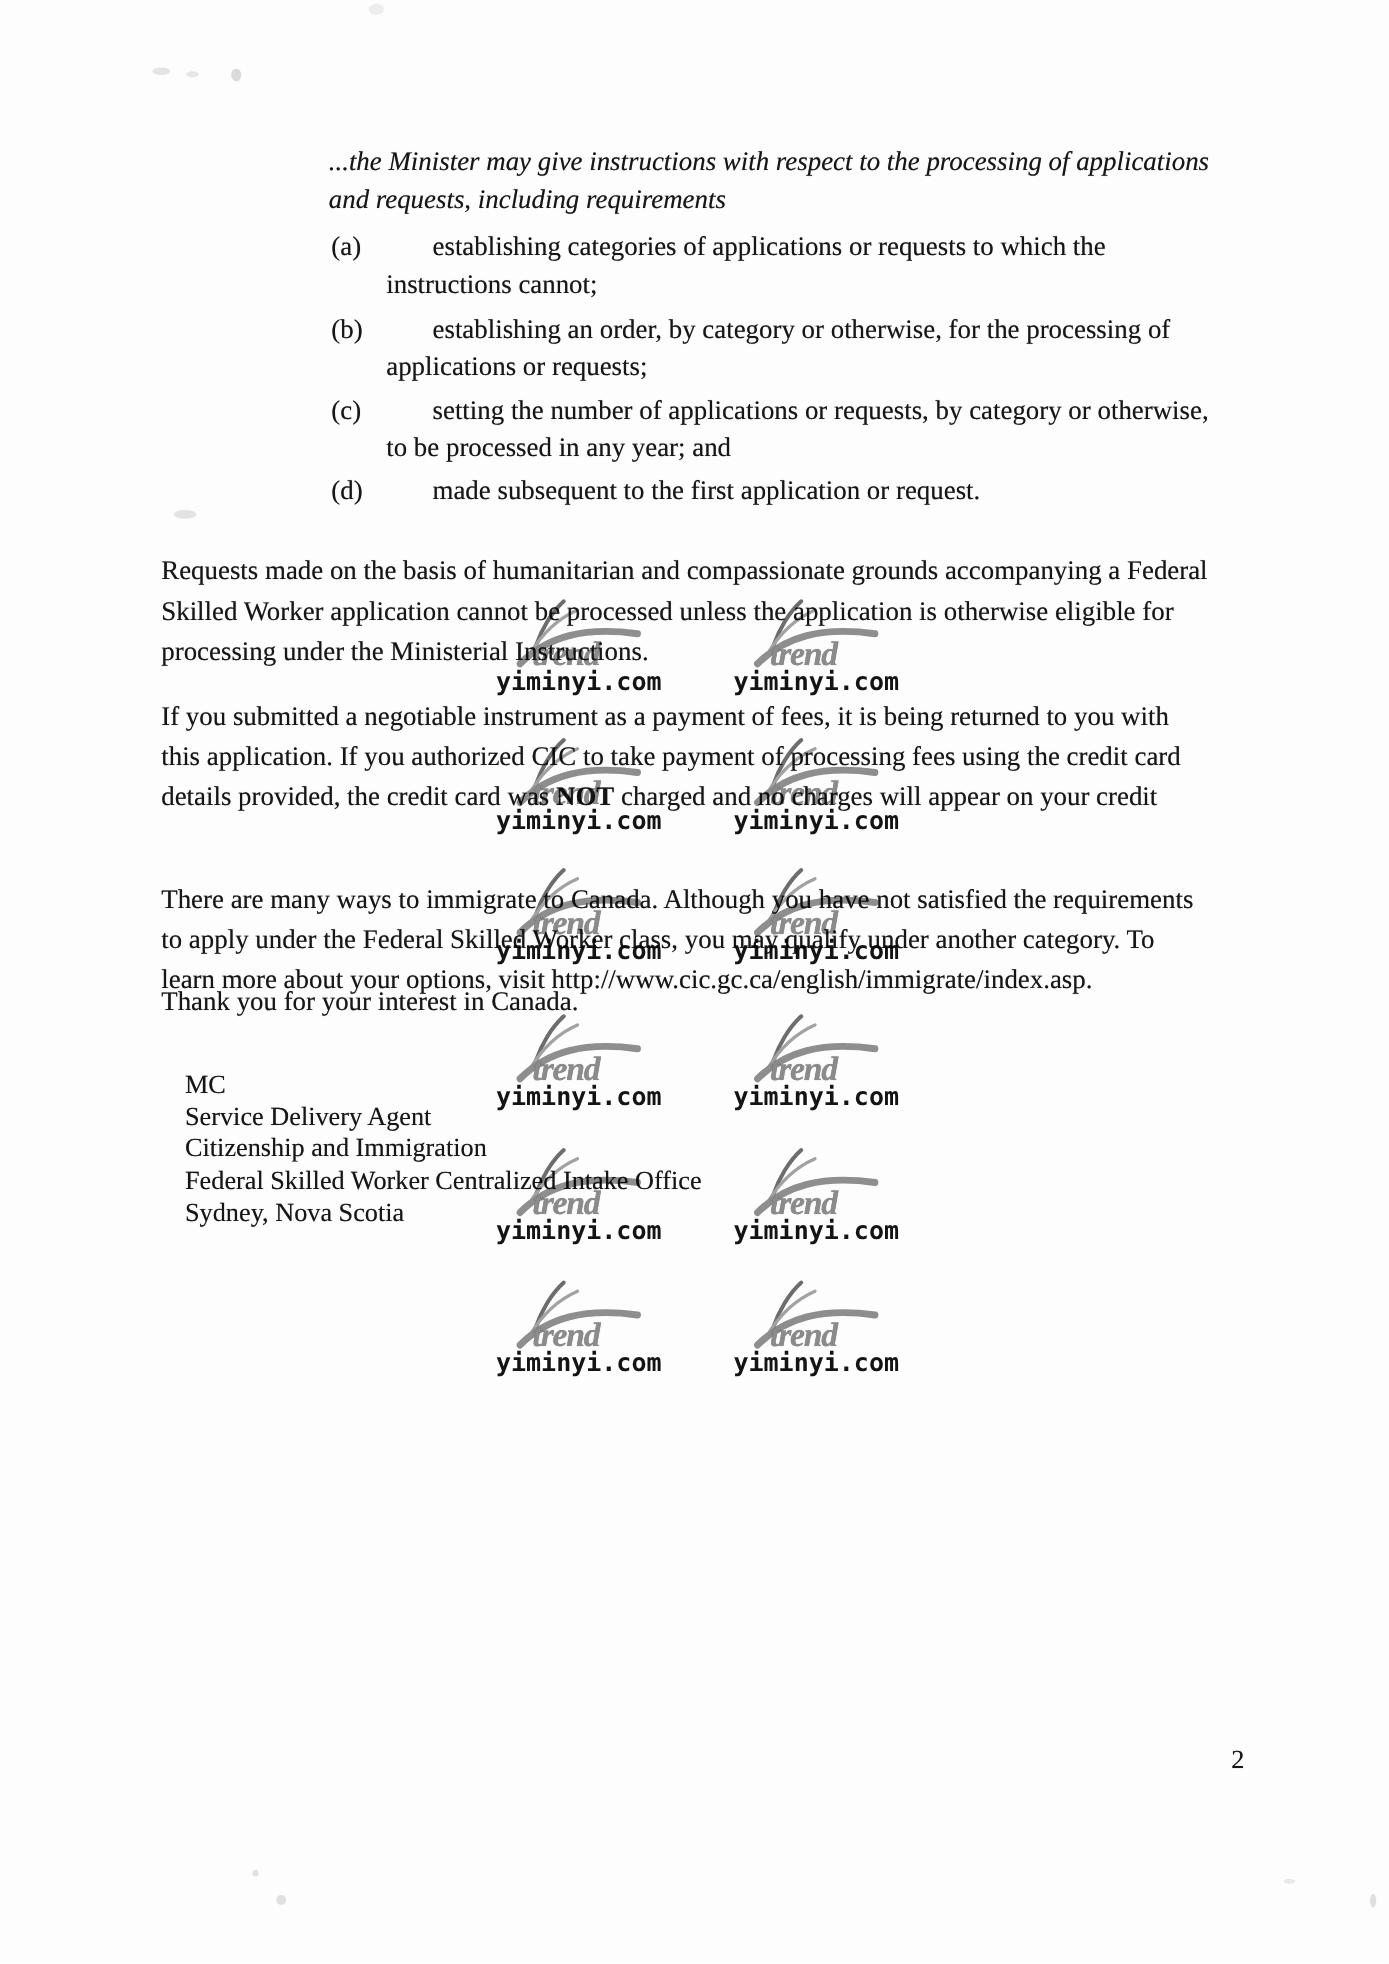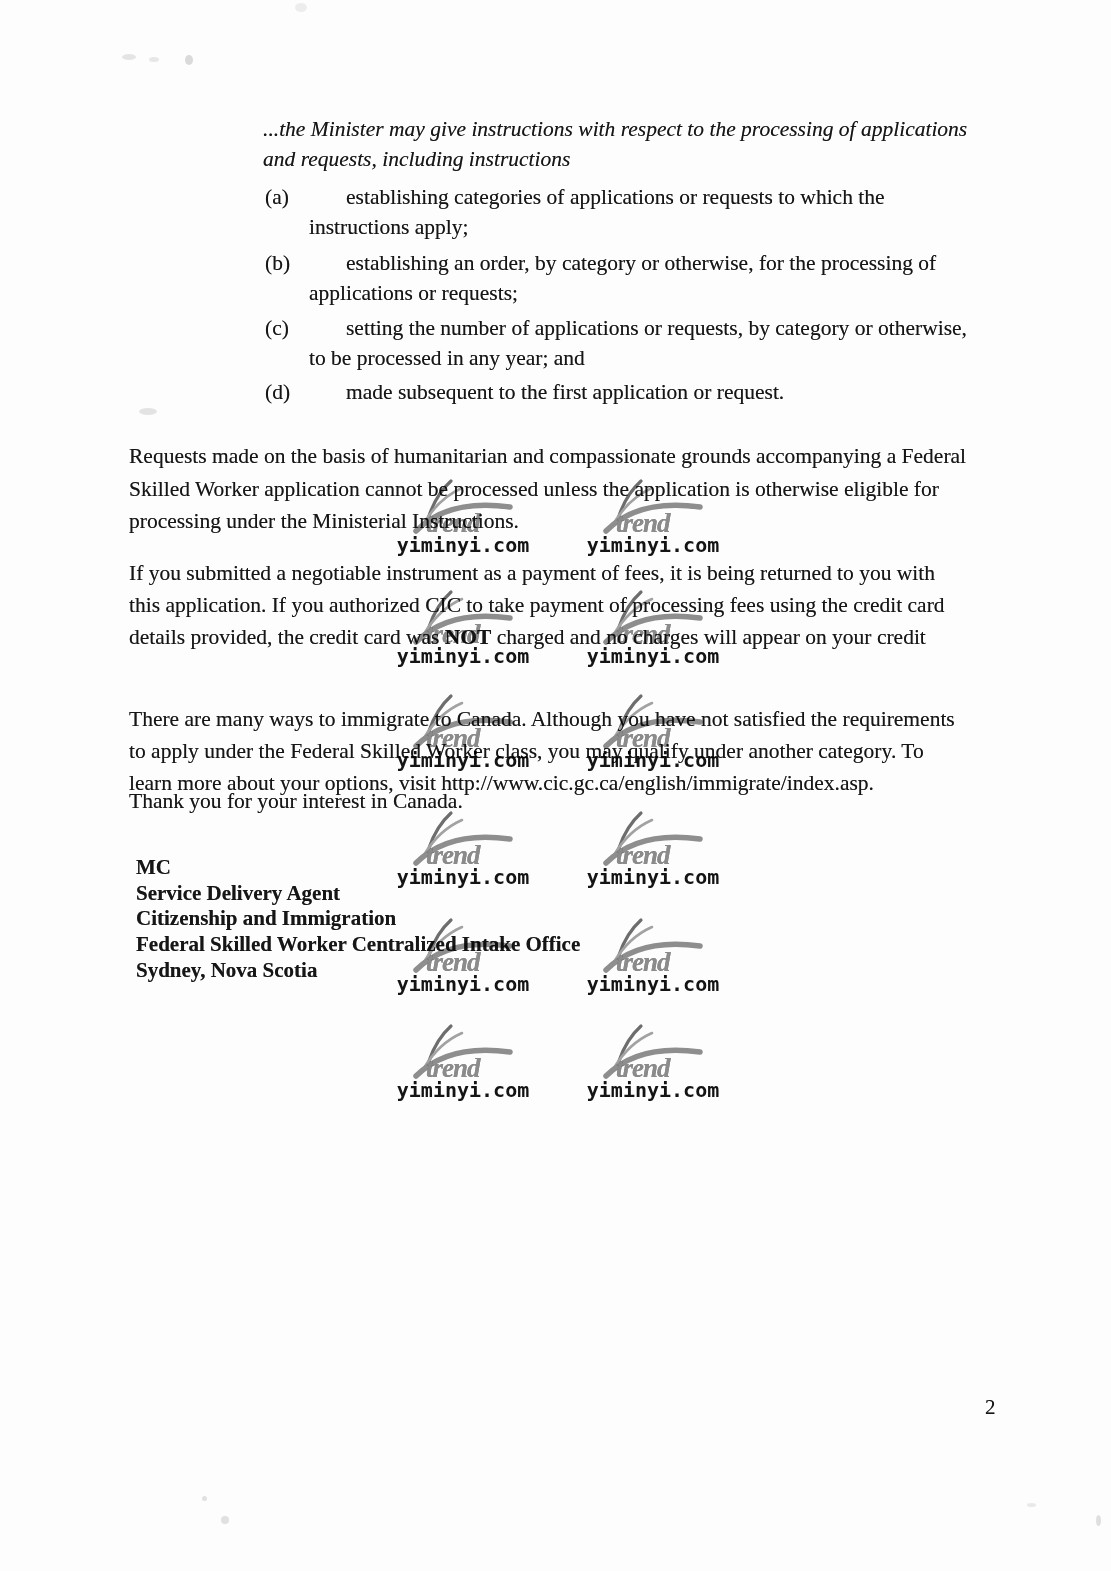--- a/index.html
+++ b/index.html
@@ -10,46 +10,46 @@
   }
   .tline{white-space:nowrap;}
   .quote-intro{position:absolute;left:263px;top:115px;font-style:italic;font-size:21.5px;line-height:29.5px;}
   .list-item{position:absolute;left:265px;font-size:21.5px;line-height:29.5px;}
   .marker{position:absolute;left:0;top:0;}
   .li-lines{margin-left:44px;}
   .li-lines .tline:first-child{padding-left:37px;}
   .para{position:absolute;left:129px;font-size:21.5px;line-height:32.5px;font-family:Liberation Serif, serif;}
   .lh32 .tline{line-height:32px;}
   .thanks{position:absolute;left:129px;top:789px;font-size:21.5px;white-space:nowrap;}
-  .signature{position:absolute;left:136px;top:855px;font-size:21px;line-height:25.7px;font-weight:bold;}
+  .signature{position:absolute;left:148px;top:855px;font-size:21px;line-height:25.7px;font-weight:normal;}
   .page-number{position:absolute;left:985px;top:1395px;font-size:21px;}
   .wm-layer{position:absolute;left:0;top:0;width:100%;height:100%;pointer-events:none;}
   .wm{position:absolute;width:140px;text-align:center;mix-blend-mode:multiply;}
   .wm-logo{display:block;margin:0 auto;}
   .wm-logo path{fill:none;stroke-linecap:round;}
   .wm-word{font-family:"Liberation Serif",serif;font-style:italic;font-weight:bold;font-size:27px;letter-spacing:-1px;}
   .wm-site{font-family:"DejaVu Sans Mono","Liberation Mono",monospace;font-weight:bold;font-size:20px;margin-top:-3px;text-shadow:none;}
   .speck{position:absolute;border-radius:50%;}
   b{font-weight:bold;}
 </style>
 </head>
 <body>
 
 <div class="page">
 
   <div class="quote-intro">
       <div class="tline">...the Minister may give instructions with respect to the processing of applications</div>
-      <div class="tline">and requests, including instructions</div>
+      <div class="tline">and requests, including requirements</div>
     </div>
 
   <div class="list-item" style="top:183px">
     <span class="marker">(a)</span>
     <div class="li-lines">
         <div class="tline">establishing categories of applications or requests to which the</div>
-        <div class="tline">instructions apply;</div>
+        <div class="tline">instructions cannot;</div>
       </div>
   </div>
   <div class="list-item" style="top:249px">
     <span class="marker">(b)</span>
     <div class="li-lines">
         <div class="tline">establishing an order, by category or otherwise, for the processing of</div>
         <div class="tline">applications or requests;</div>
       </div>
   </div>
   <div class="list-item" style="top:314px">

